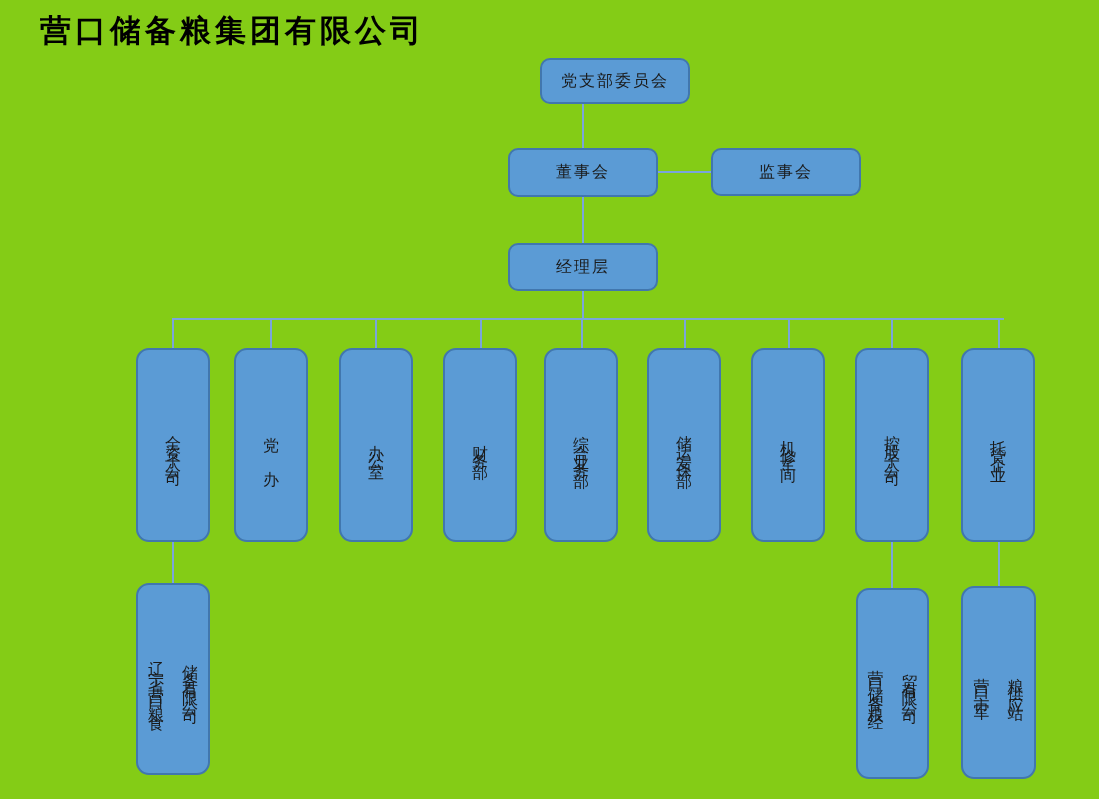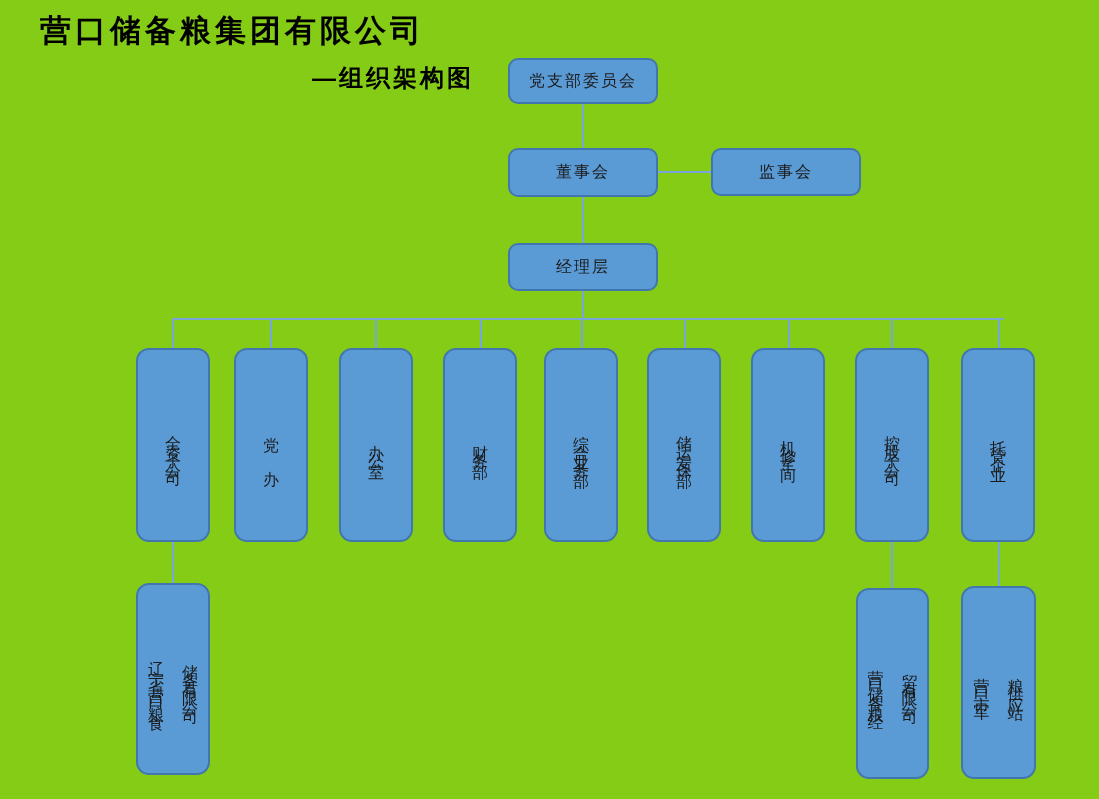--- a/index.html
+++ b/index.html
@@ -34,23 +34,22 @@
   .line { position:absolute; background:#7aa5dc; }
   .vline { width:2px; }
   .hline { height:2px; }
 </style>
 </head>
 <body>
 
 <div id="canvas">
 
   <div class="page-title">营口储备粮集团有限公司</div>
-  <div class="page-subtitle">—组织架构图</div>
 
-  <div class="box" style="left:508px; top:58px; width:150px; height:46px;">
+  <div class="box" style="left:540px; top:58px; width:150px; height:46px;">
     <span class="hlabel">党支部委员会</span>
   </div>
 
   <div class="box" style="left:508px; top:148px; width:150px; height:49px;">
     <span class="hlabel">董事会</span>
   </div>
 
   <div class="box" style="left:711px; top:148px; width:150px; height:48px;">
     <span class="hlabel">监事会</span>
   </div>

